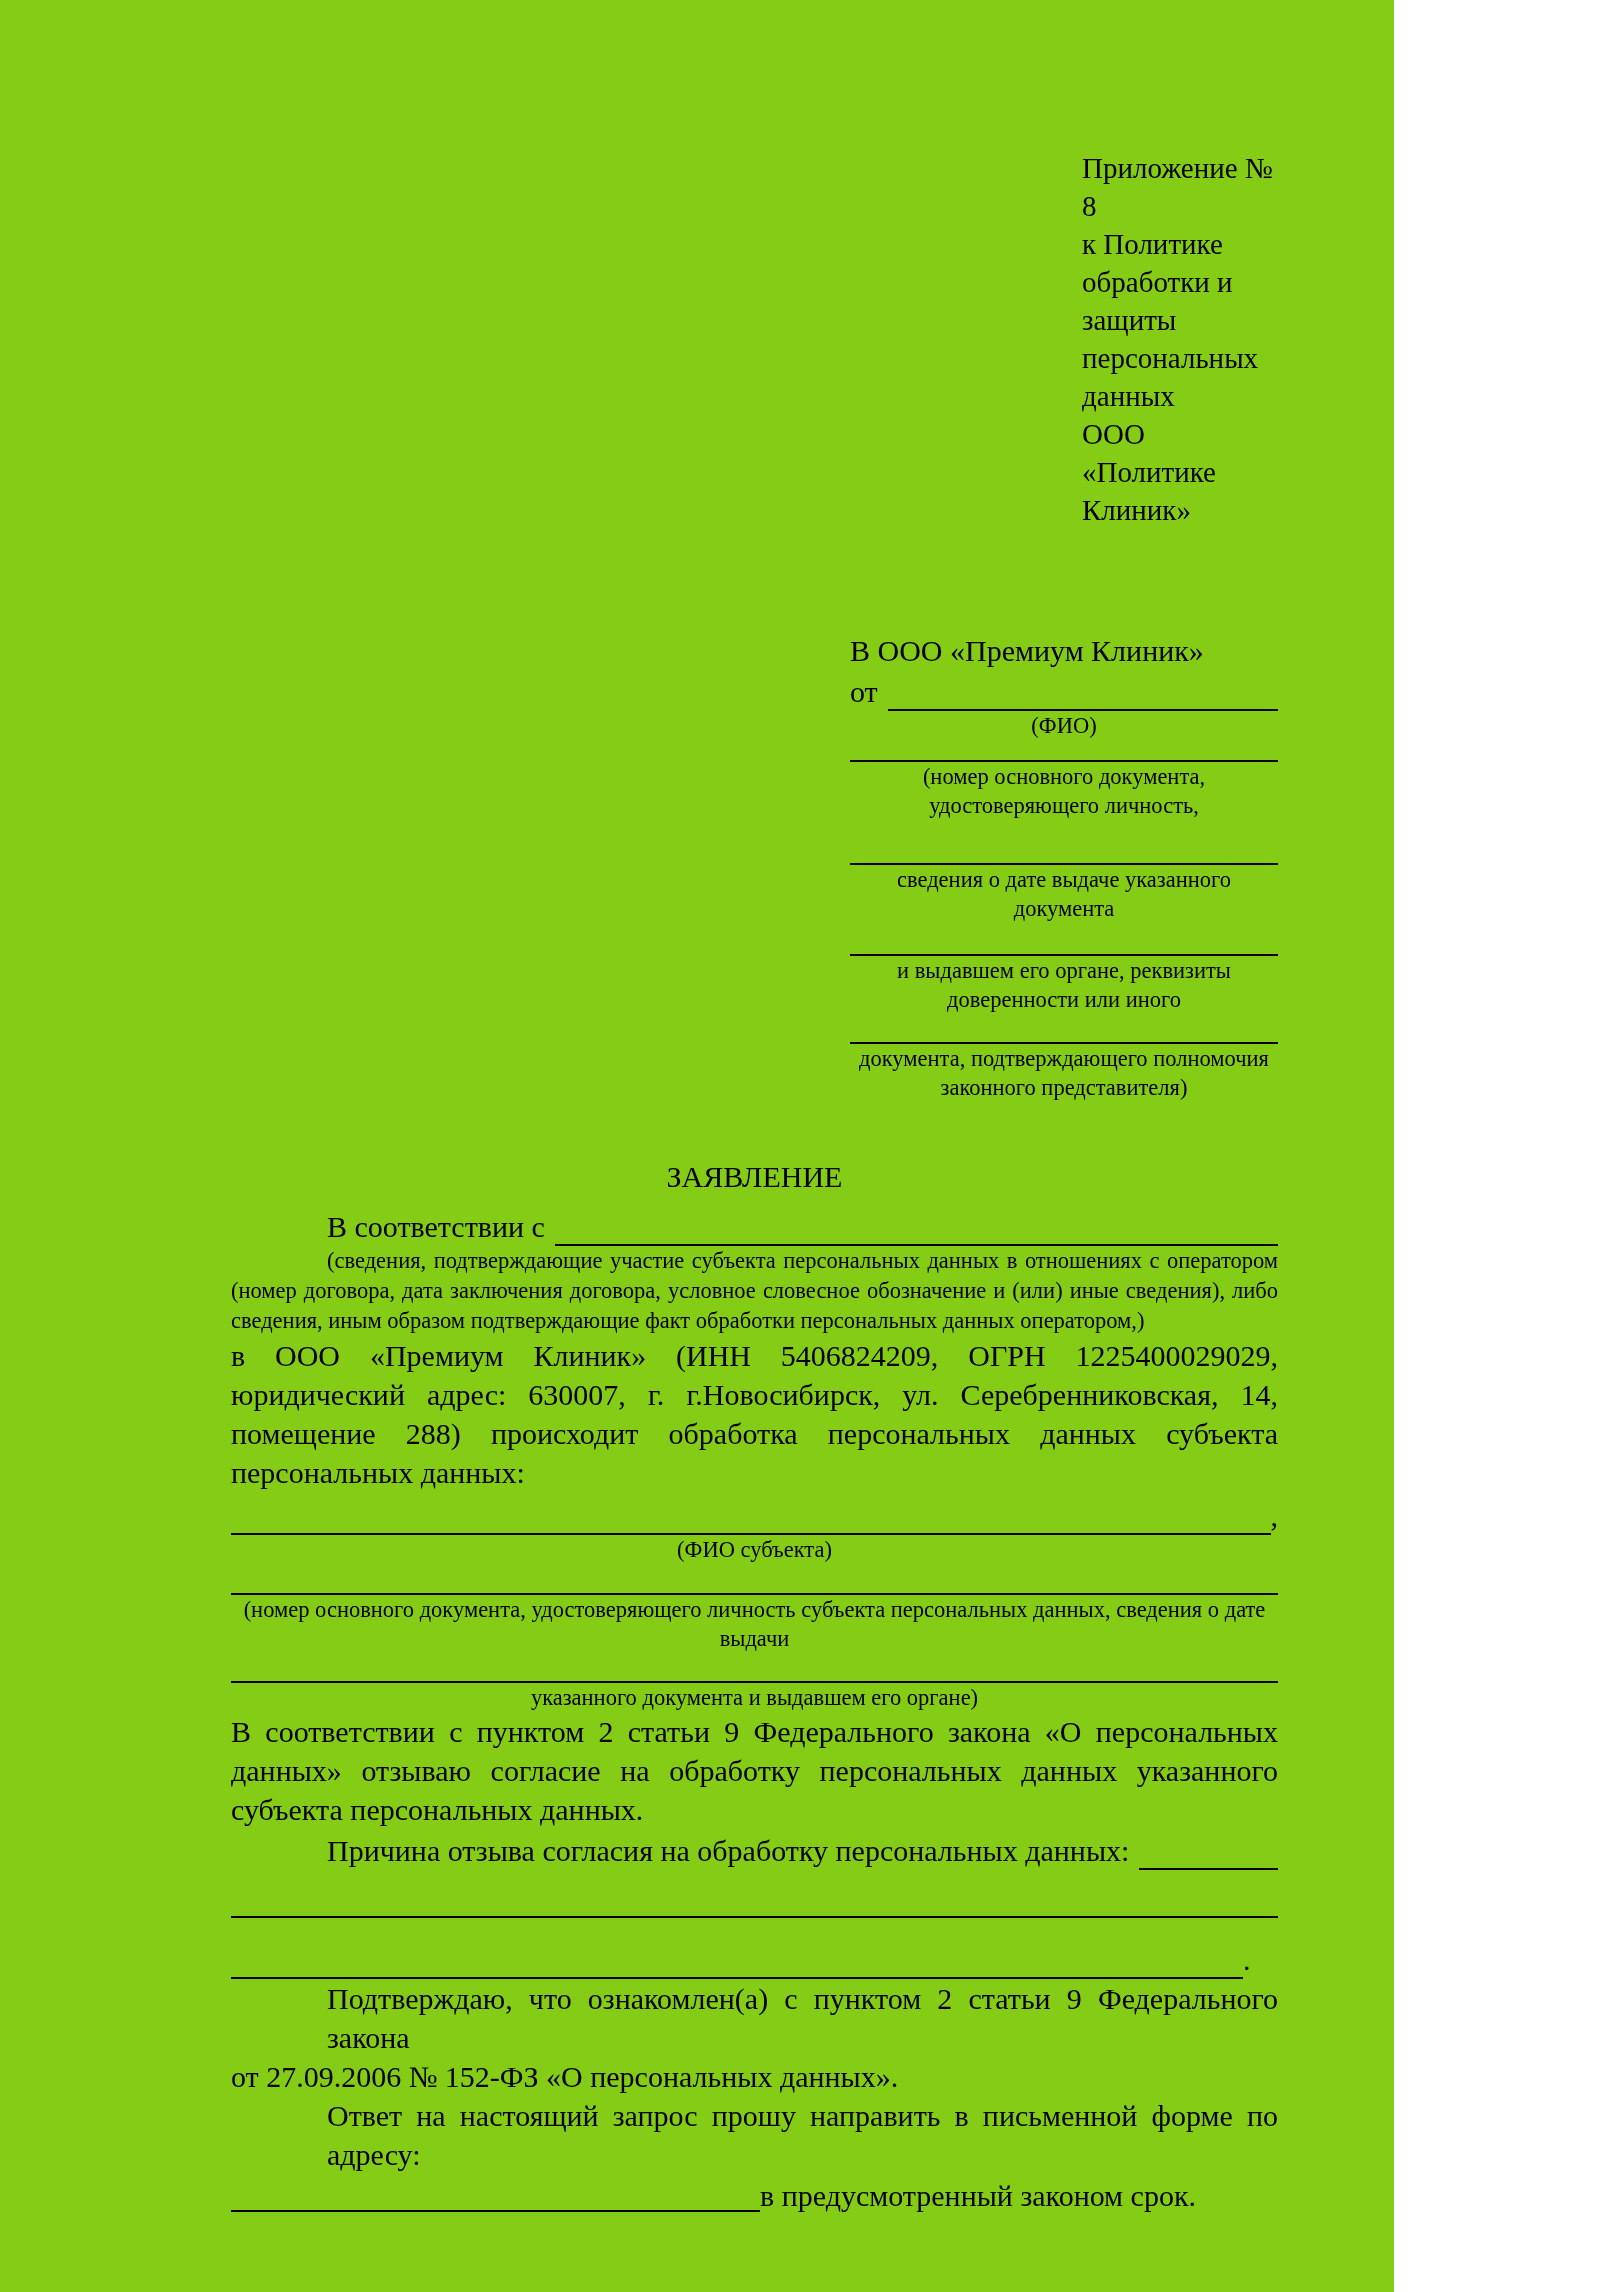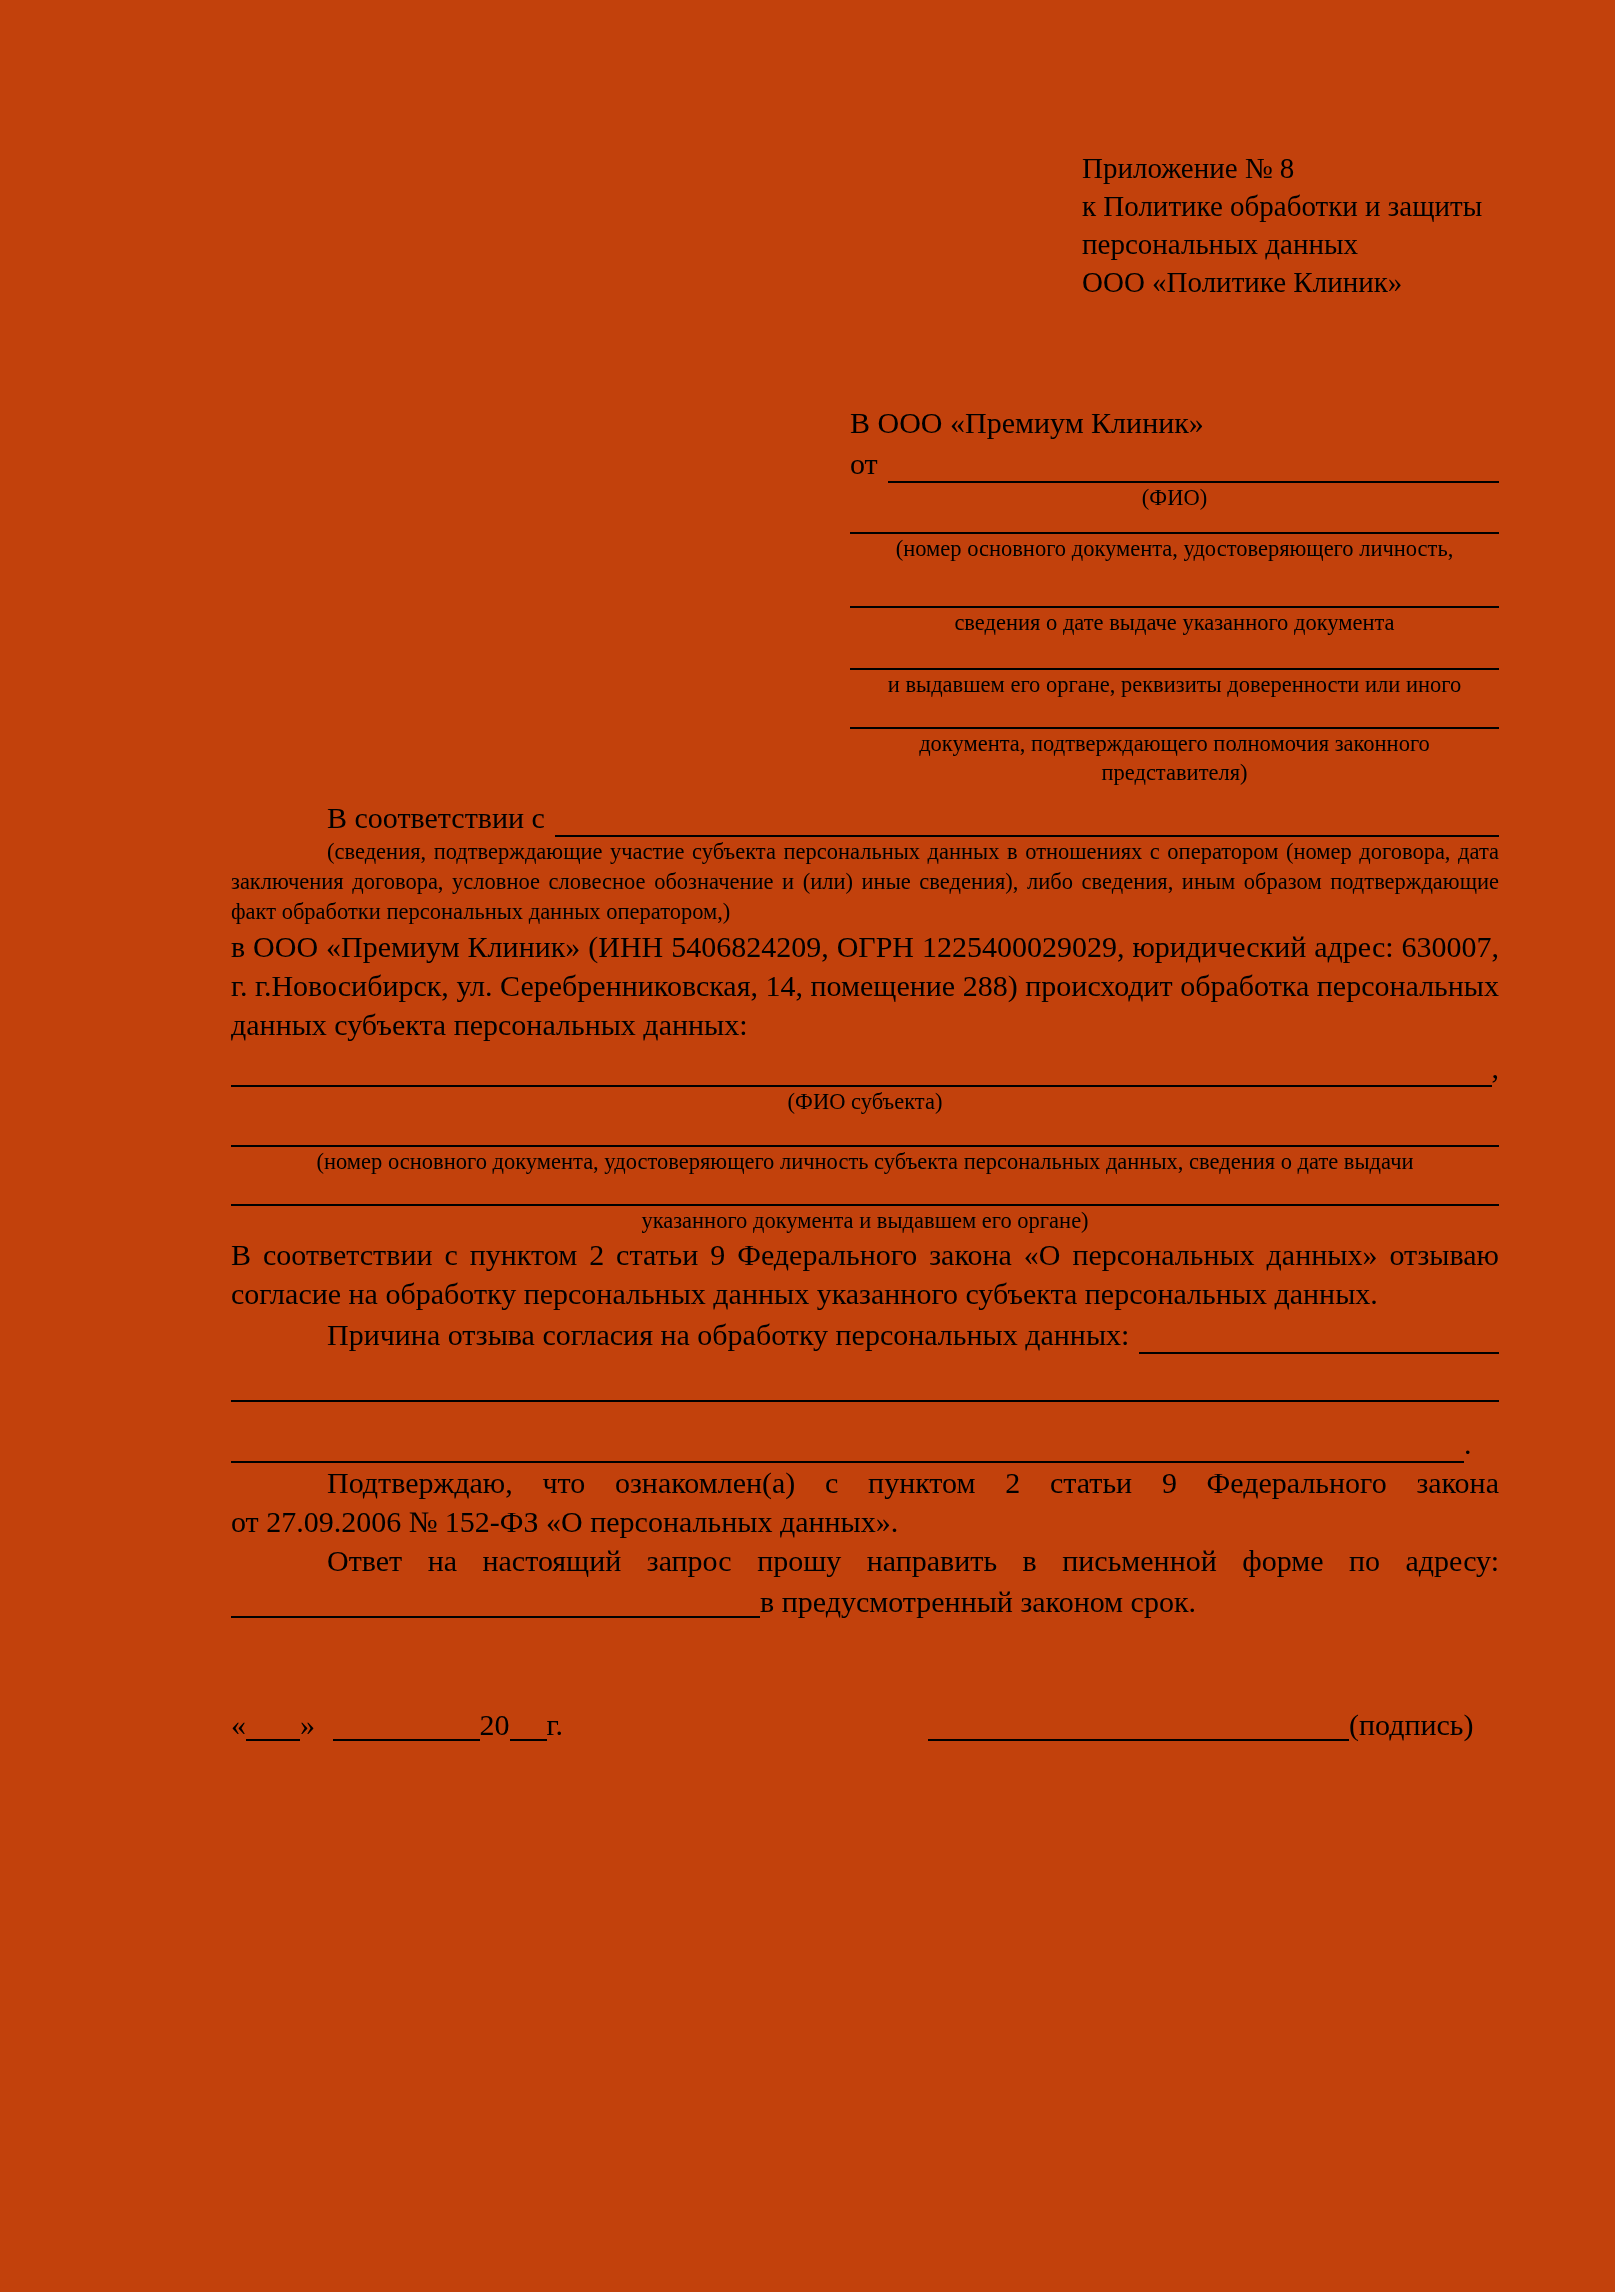--- a/index.html
+++ b/index.html
@@ -1,17 +1,17 @@
 <!DOCTYPE html>
 <html><head>
 <meta charset="utf-8">
 <style>
   html,body{margin:0;padding:0;background:#ffffff;}
   .page{
-    width:1615px;height:2293px;box-sizing:border-box;background:#c2410c;color:#000;
+    width:1394px;height:2293px;box-sizing:border-box;background:#84cc16;color:#000;
     padding:149px 116px 39px 231px;
     font-family:"Liberation Serif","DejaVu Serif",serif;
     font-size:30px;line-height:39px;position:relative;overflow:hidden;
   }
   
   .appendix{margin-left:619px;font-size:29px;line-height:38px;}
   .appendix div{padding-left:232px;}
   
   .doc-title{margin-top:110px;text-align:center;font-weight:bold;font-size:32px;line-height:46px;}
   
@@ -65,20 +65,21 @@
     <div class="sig-line h20"></div>
     <div class="caption">(номер основного документа, удостоверяющего личность,</div>
     <div class="sig-line h44"></div>
     <div class="caption">сведения о дате выдаче указанного документа</div>
     <div class="sig-line h32"></div>
     <div class="caption">и выдавшем его органе, реквизиты доверенности или иного</div>
     <div class="sig-line h29"></div>
     <div class="caption">документа, подтверждающего полномочия законного представителя)</div>
   </div>
 
+  <div class="heading">ЗАЯВЛЕНИЕ</div>
 
   <div class="flexrow accordance">
     <span class="lbl ind">В соответствии с</span>
     <span class="fill"></span>
   </div>
 
   <div class="note">(сведения, подтверждающие участие субъекта персональных данных в отношениях с оператором (номер договора, дата заключения договора, условное словесное обозначение и (или) иные сведения), либо сведения, иным образом подтверждающие факт обработки персональных данных оператором,)</div>
 
   <p class="para">в ООО «Премиум Клиник» (ИНН 5406824209, ОГРН 1225400029029, юридический адрес: 630007, г. г.Новосибирск, ул. Серебренниковская, 14, помещение 288) происходит обработка персональных данных субъекта персональных данных:</p>
 

